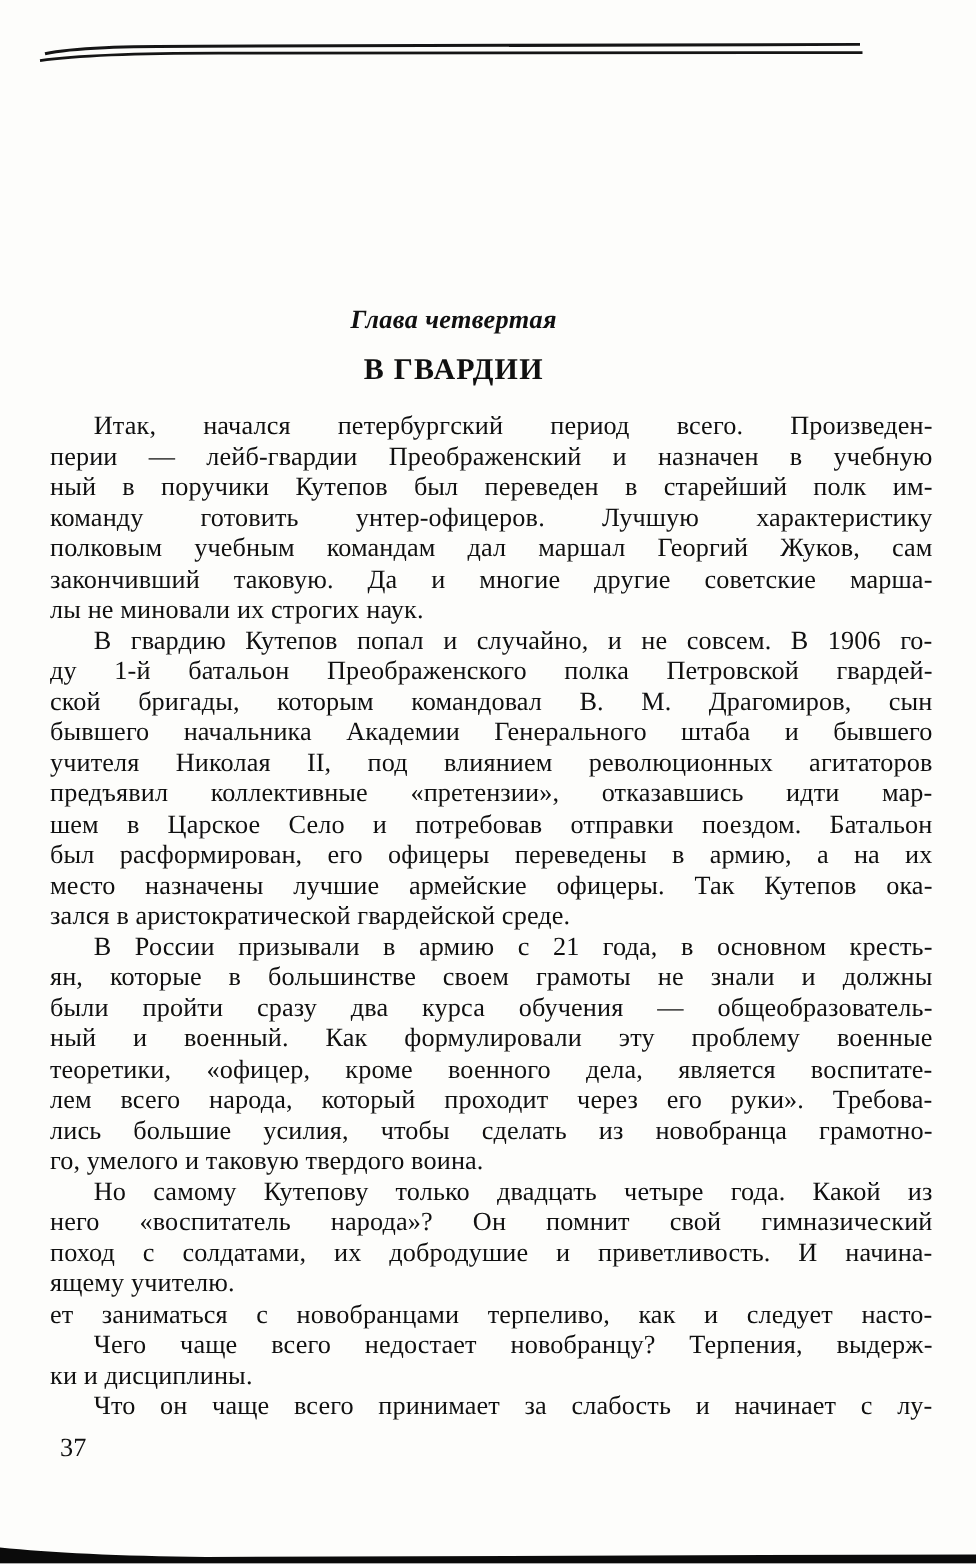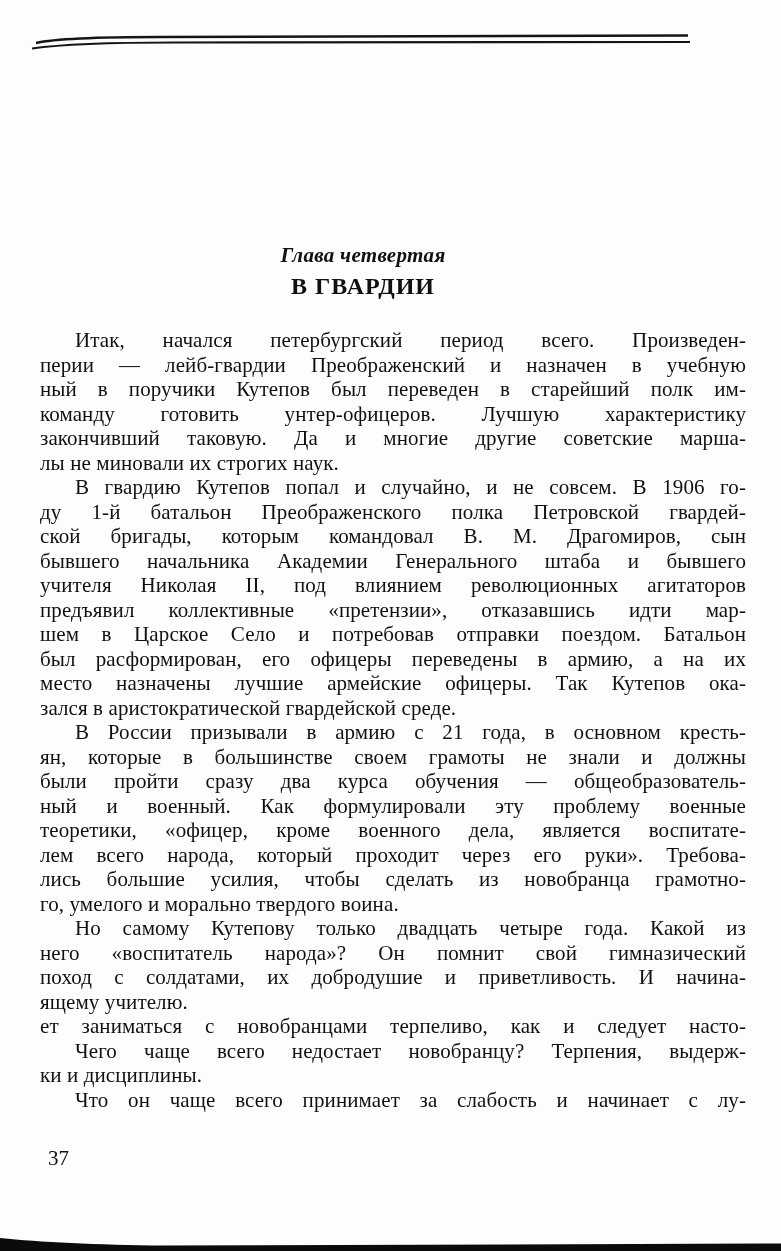--- a/index.html
+++ b/index.html
@@ -30,21 +30,21 @@
     text-align: center;
   }
   .chapter-label {
     font-style: italic;
     font-weight: bold;
     font-size: 21px;
     line-height: 24px;
     letter-spacing: 0.3px;
   }
   .chapter-title {
-    margin-top: 6px;
+    margin-top: 16px;
     font-weight: bold;
     font-size: 24px;
     line-height: 26px;
     letter-spacing: 1px;
   }
   .body-text {
     position: absolute;
     top: 328px;
     left: 40px;
     width: 706px;
@@ -97,40 +97,41 @@
   <div class="heading">
     <div class="chapter-label">Глава четвертая</div>
     <div class="chapter-title">В ГВАРДИИ</div>
   </div>
 
   <div class="body-text">
       <div class="line just first">Итак, начался петербургский период всего. Произведен-</div>
       <div class="line just">перии — лейб-гвардии Преображенский и назначен в учебную</div>
       <div class="line just">ный в поручики Кутепов был переведен в старейший полк им-</div>
       <div class="line just">команду готовить унтер-офицеров. Лучшую характеристику</div>
+      <div class="line just">полковым учебным командам дал маршал Георгий Жуков, сам</div>
       <div class="line just">закончивший таковую. Да и многие другие советские марша-</div>
       <div class="line">лы не миновали их строгих наук.</div>
       <div class="line just first">В гвардию Кутепов попал и случайно, и не совсем. В 1906 го-</div>
       <div class="line just">ду 1-й батальон Преображенского полка Петровской гвардей-</div>
       <div class="line just">ской бригады, которым командовал В. М. Драгомиров, сын</div>
       <div class="line just">бывшего начальника Академии Генерального штаба и бывшего</div>
       <div class="line just">учителя Николая II, под влиянием революционных агитаторов</div>
       <div class="line just">предъявил коллективные «претензии», отказавшись идти мар-</div>
       <div class="line just">шем в Царское Село и потребовав отправки поездом. Батальон</div>
       <div class="line just">был расформирован, его офицеры переведены в армию, а на их</div>
       <div class="line just">место назначены лучшие армейские офицеры. Так Кутепов ока-</div>
       <div class="line">зался в аристократической гвардейской среде.</div>
       <div class="line just first">В России призывали в армию с 21 года, в основном кресть-</div>
       <div class="line just">ян, которые в большинстве своем грамоты не знали и должны</div>
       <div class="line just">были пройти сразу два курса обучения — общеобразователь-</div>
       <div class="line just">ный и военный. Как формулировали эту проблему военные</div>
       <div class="line just">теоретики, «офицер, кроме военного дела, является воспитате-</div>
       <div class="line just">лем всего народа, который проходит через его руки». Требова-</div>
       <div class="line just">лись большие усилия, чтобы сделать из новобранца грамотно-</div>
-      <div class="line">го, умелого и морально твердого воина.</div>
+      <div class="line">го, умелого и таковую твердого воина.</div>
       <div class="line just first">Но самому Кутепову только двадцать четыре года. Какой из</div>
       <div class="line just">него «воспитатель народа»? Он помнит свой гимназический</div>
       <div class="line just">поход с солдатами, их добродушие и приветливость. И начина-</div>
       <div class="line">ящему учителю.</div>
       <div class="line just">ет заниматься с новобранцами терпеливо, как и следует насто-</div>
       <div class="line just first">Чего чаще всего недостает новобранцу? Терпения, выдерж-</div>
       <div class="line">ки и дисциплины.</div>
       <div class="line just first">Что он чаще всего принимает за слабость и начинает с лу-</div>
     </div>
 

